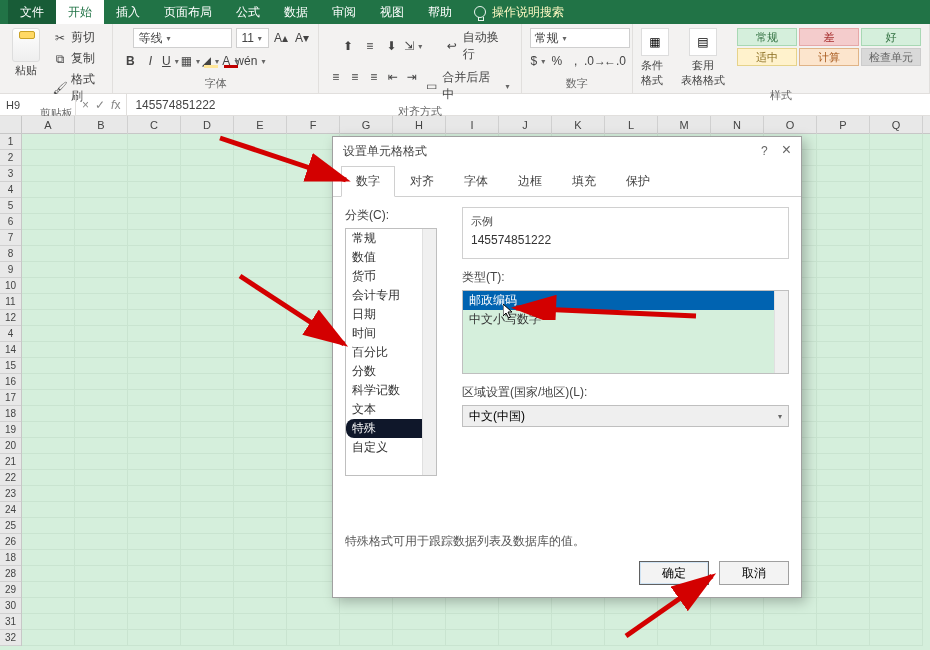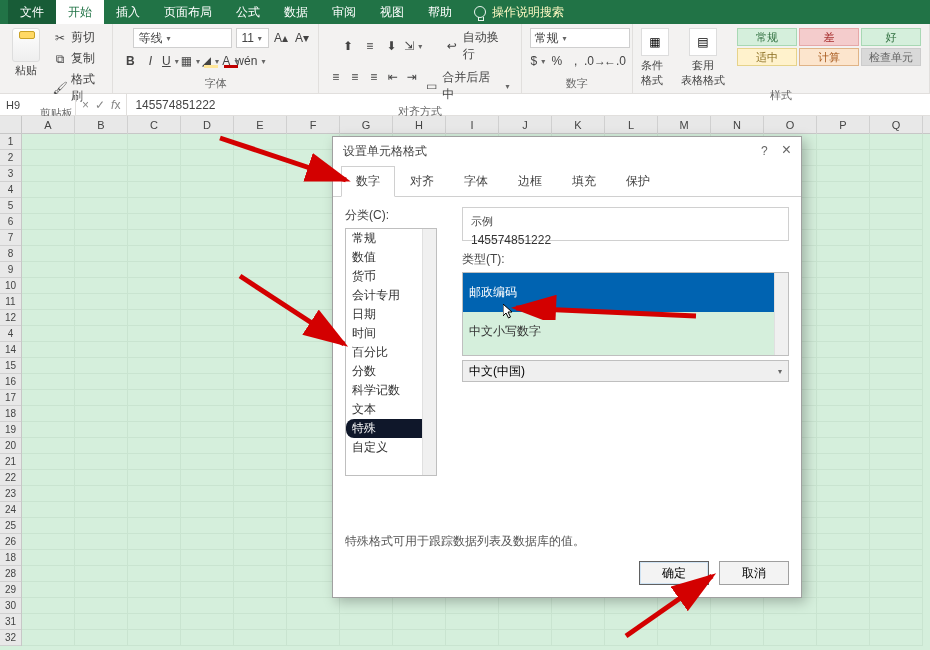--- a/index.html
+++ b/index.html
@@ -68,26 +68,26 @@
   .dlg-tabs { display: flex; border-bottom: 1px solid #d0d0d0; padding: 0 8px; }
   .dlg-tab { padding: 6px 14px; border: 1px solid transparent; border-bottom: none; color: #444; cursor: pointer; position: relative; top: 1px; }
   .dlg-tab.active { background: #fff; border-color: #d0d0d0; border-bottom: 1px solid #fff; }
   .dlg-body { padding: 10px 12px; display: flex; gap: 25px; }
   .cat-label, .type-label, .sample-label, .locale-label { color: #444; margin-bottom: 4px; }
   .listbox { border: 1px solid #bfbfbf; background: #fff; width: 92px; height: 248px; overflow: hidden; position: relative; }
   .listbox .scroll { position: absolute; right: 0; top: 0; bottom: 0; width: 14px; background: #f0f0f0; border-left: 1px solid #e0e0e0; }
   .lb-item { padding: 1px 6px; font-size: 12px; color: #333; cursor: pointer; }
   .lb-item.selected { background: #0f172a; color: #fff; border-radius: 8px; }
   .right-col { flex: 1; }
-  .sample-box { border: 1px solid #d0d0d0; height: 34px; padding: 6px 8px; margin-bottom: 10px; }
+  .sample-box { border: 1px solid #d0d0d0; height: 52px; padding: 6px 8px; margin-bottom: 10px; }
   .sample-hdr { color: #444; font-size: 11px; margin-bottom: 4px; }
   .sample-val { color: #333; }
   .type-box { border: 1px solid #bfbfbf; height: 84px; background: #d5efdc; overflow: hidden; position: relative; }
   .type-box .scroll { position: absolute; right: 0; top: 0; bottom: 0; width: 14px; background: #f0f0f0; border-left: 1px solid #e0e0e0; }
-  .type-item { padding: 11px 6px; font-size: 12px; color: #333; cursor: pointer; }
+  .type-item { padding: 1px 6px; font-size: 12px; color: #333; cursor: pointer; }
   .type-item.selected { background: #0063b1; color: #fff; }
   .locale-sel { border: 1px solid #bfbfbf; height: 22px; display: flex; align-items: center; justify-content: space-between; padding: 0 6px; background: #efefef; margin-top: 4px; }
   .dlg-note { position: absolute; left: 12px; top: 396px; color: #555; font-size: 12px; }
   .dlg-buttons { position: absolute; right: 12px; bottom: 12px; display: flex; gap: 10px; }
   .dlg-btn { width: 70px; height: 24px; border: 1px solid #a0a0a0; background: #f3f3f3; cursor: pointer; display: flex; align-items: center; justify-content: center; }
   .dlg-btn.primary { border: 1px solid #606060; box-shadow: 0 0 0 1px #cfe3f4 inset; }
 
   
   svg.arrow { position: absolute; pointer-events: none; }
 
@@ -897,20 +897,21 @@
       <div class="sample-box">
         <div class="sample-hdr">示例</div>
         <div class="sample-val">145574851222</div>
       </div>
       <div class="type-label">类型(T):</div>
       <div class="type-box" id="type-list">
         <div class="type-item selected">邮政编码</div>
           <div class="type-item">中文小写数字</div>
           <div class="scroll"></div>
       </div>
+      <div class="locale-label" style="margin-top:10px">区域设置(国家/地区)(L):</div>
       <div class="locale-sel">
         <span>中文(中国)</span>
         <span class="caret">▾</span>
       </div>
     </div>
   </div>
   <div class="dlg-note">特殊格式可用于跟踪数据列表及数据库的值。</div>
   <div class="dlg-buttons">
     <div class="dlg-btn primary">确定</div>
     <div class="dlg-btn">取消</div>

